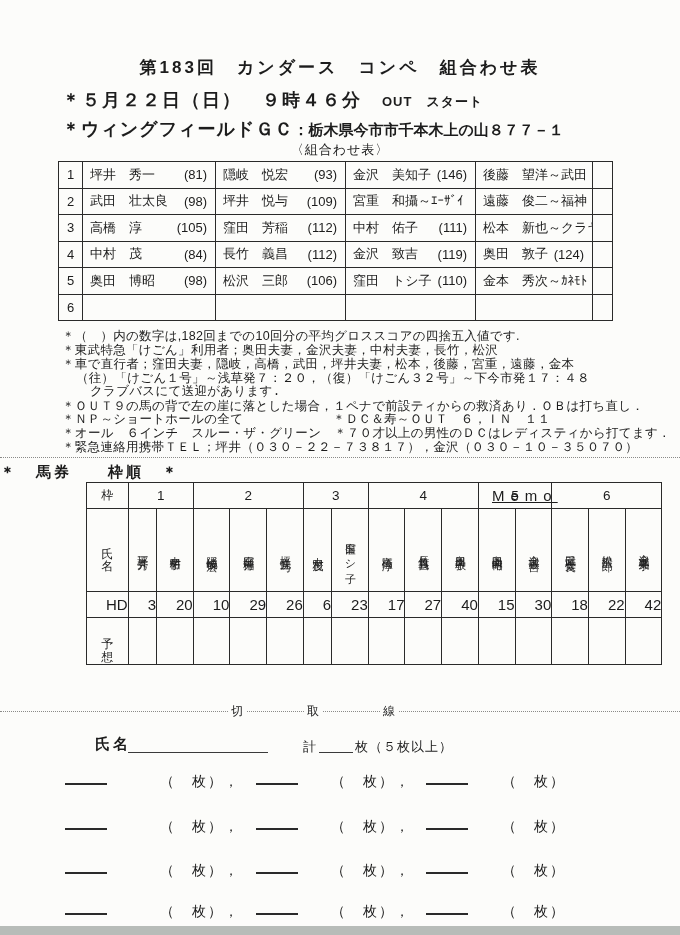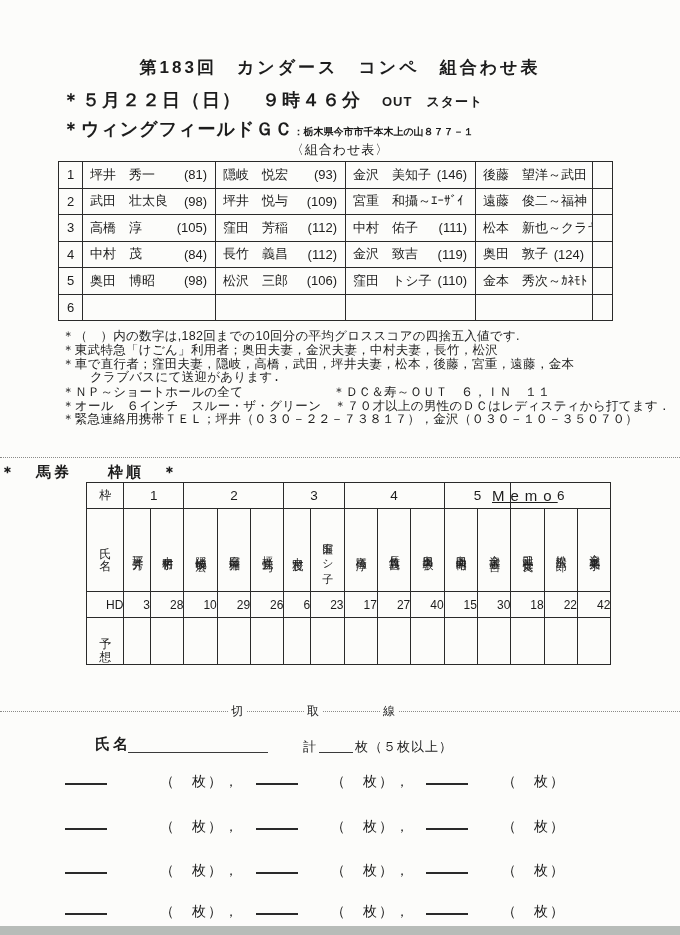--- a/index.html
+++ b/index.html
@@ -18,21 +18,21 @@
   .abs{position:absolute;}
   
   .title{
     top:56px;left:0;width:680px;
     text-align:center;
     font-size:17px;font-weight:bold;letter-spacing:3px;
   }
   .dateline{top:88px;left:62px;font-size:18px;font-weight:bold;letter-spacing:2px;}
   .dateline .suffix{font-size:13px;font-weight:bold;letter-spacing:1px;}
   .courseline{top:117px;left:62px;font-size:18px;font-weight:bold;letter-spacing:1px;}
-  .courseline .addr{font-size:10px;font-weight:bold;letter-spacing:0;}
+  .courseline .addr{font-size:15px;font-weight:bold;letter-spacing:0;}
   .caption{top:141px;left:0;width:680px;text-align:center;font-size:13px;letter-spacing:1px;}
   
   table{border-collapse:collapse;}
   .pairing{
     top:161px;left:58px;
     width:554px;
     table-layout:fixed;
     font-size:13px;
   }
   .pairing td{
@@ -52,21 +52,21 @@
   
   .baken-title{top:463px;left:0;width:600px;text-align:left;font-size:15px;font-weight:bold;letter-spacing:3px;}
   .bracket{
     top:482px;left:86px;
     table-layout:fixed;
     font-size:12px;
   }
   .bracket td{border:1.5px solid #2a2a2a;text-align:center;padding:0;overflow:hidden;}
   .bracket .hrow td{height:25px;font-size:13.5px;}
   .bracket .nrow td{height:82px;vertical-align:middle;}
-  .bracket .hdrow td{height:25px;font-size:12px;padding-left:19px;}
+  .bracket .hdrow td{height:25px;font-size:15px;padding-left:19px;}
   .bracket .yrow td{height:46px;vertical-align:middle;}
   .vtext{
     writing-mode:vertical-rl;text-orientation:upright;
     margin:0 auto;font-size:11px;line-height:1;letter-spacing:1.5px;
     max-height:80px;
   }
   .vlabel{
     writing-mode:vertical-rl;text-orientation:upright;
     margin:0 auto;font-size:12px;letter-spacing:13px;line-height:1;
   }
@@ -262,21 +262,23 @@
       <td class="player"></td>
       <td></td>
     </tr>
   </tbody>
     </table>
 
   <div class="abs notes">
     <div>＊（　）内の数字は,182回までの10回分の平均グロススコアの四捨五入値です.</div>
     <div>＊東武特急「けごん」利用者；奥田夫妻，金沢夫妻，中村夫妻，長竹，松沢</div>
     <div>＊車で直行者；窪田夫妻，隠岐，高橋，武田，坪井夫妻，松本，後藤，宮重，遠藤，金本</div>
+    <div class="ind1">（往）「けごん１号」～浅草発７：２０，（復）「けごん３２号」～下今市発１７：４８</div>
     <div class="ind2">クラブバスにて送迎があります.</div>
+    <div>＊ＯＵＴ９の馬の背で左の崖に落とした場合，１ペナで前設ティからの救済あり．ＯＢは打ち直し．</div>
     <div>＊ＮＰ～ショートホールの全て　　　　　　　＊ＤＣ＆寿～ＯＵＴ　６，ＩＮ　１１</div>
     <div>＊オール　６インチ　スルー・ザ・グリーン　＊７０才以上の男性のＤＣはレディスティから打てます．</div>
     <div>＊緊急連絡用携帯ＴＥＬ；坪井（０３０－２２－７３８１７），金沢（０３０－１０－３５０７０）</div>
   </div>
 
   <div class="abs divider"></div>
 
   <div class="abs baken-title">＊　馬券　　枠順　＊</div>
   <div class="abs memo">Memo</div>
 
@@ -355,21 +357,21 @@
       <td>
             <div class="vtext">松沢三郎</div>
           </td>
       <td>
             <div class="vtext">金沢美知子</div>
           </td>
     </tr>
     <tr class="hdrow">
       <td>HD</td>
       <td>3</td>
-      <td>28</td>
+      <td>20</td>
       <td>10</td>
       <td>29</td>
       <td>26</td>
       <td>6</td>
       <td>23</td>
       <td>17</td>
       <td>27</td>
       <td>40</td>
       <td>15</td>
       <td>30</td>

